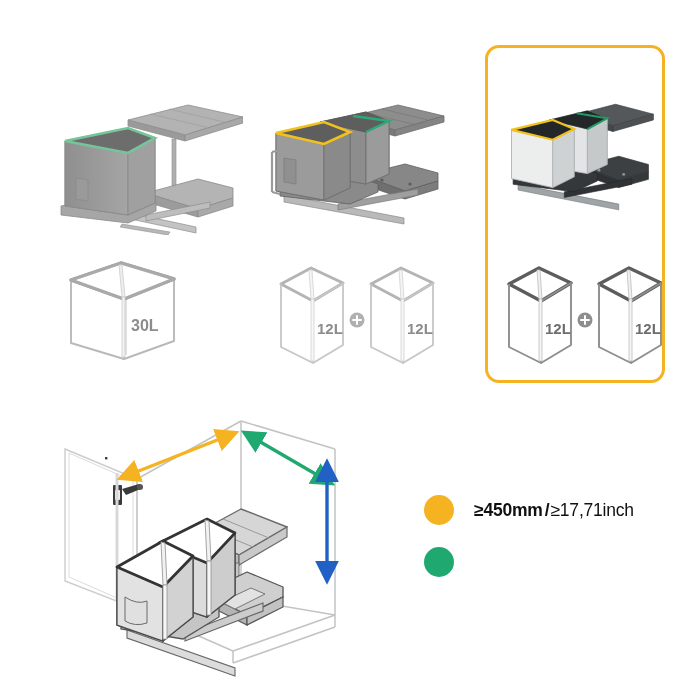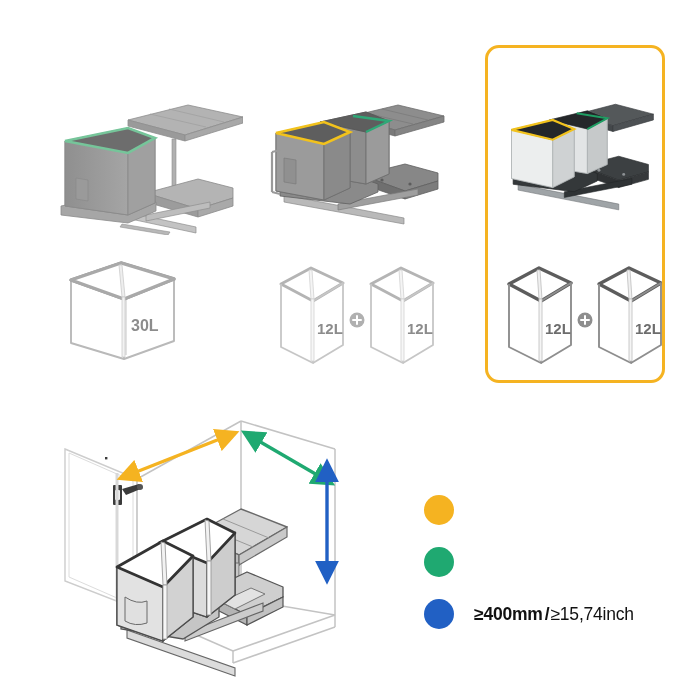--- a/index.html
+++ b/index.html
@@ -422,28 +422,25 @@
       <line x1="180" y1="18" x2="66" y2="63" stroke="#f5b321" stroke-width="3.4" marker-start="url(#ar-orange-s)" marker-end="url(#ar-orange)"></line>
       <line x1="190" y1="18" x2="276" y2="68" stroke="#1fa971" stroke-width="3.4" marker-start="url(#ar-green-s)" marker-end="url(#ar-green)"></line>
       <line x1="272" y1="48" x2="272" y2="165" stroke="#2160c4" stroke-width="3.4" marker-start="url(#ar-blue-s)" marker-end="url(#ar-blue)"></line>
     </svg>
   </div>
 
   <div class="legend">
 
     <div class="legend-row">
       <span class="legend-dot" style="background:#f5b321"></span>
+      <span class="legend-text">
+        <span class="mm">≥450mm</span><span class="sep">/</span><span class="inch">≥17,71inch</span>
+      </span>
     </div>
 
     <div class="legend-row">
       <span class="legend-dot" style="background:#1fa971"></span>
     </div>
 
-    <div class="legend-row">
-      <span class="legend-dot" style="background:#2160c4"></span>
-      <span class="legend-text">
-        <span class="mm">≥400mm</span><span class="sep">/</span><span class="inch">≥15,74inch</span>
-      </span>
-    </div>
 
   </div>
 
 </div>
 
 </body></html>

